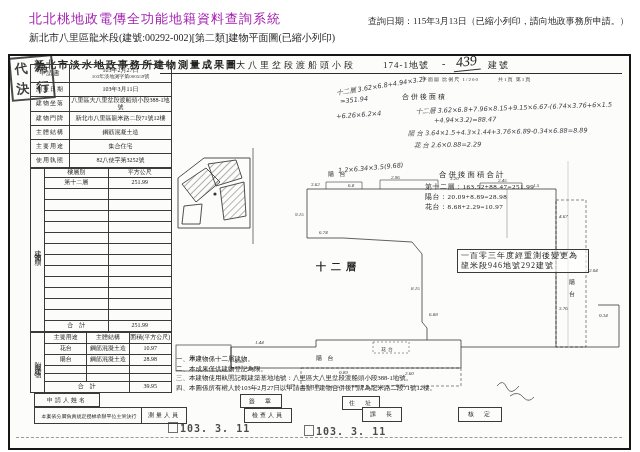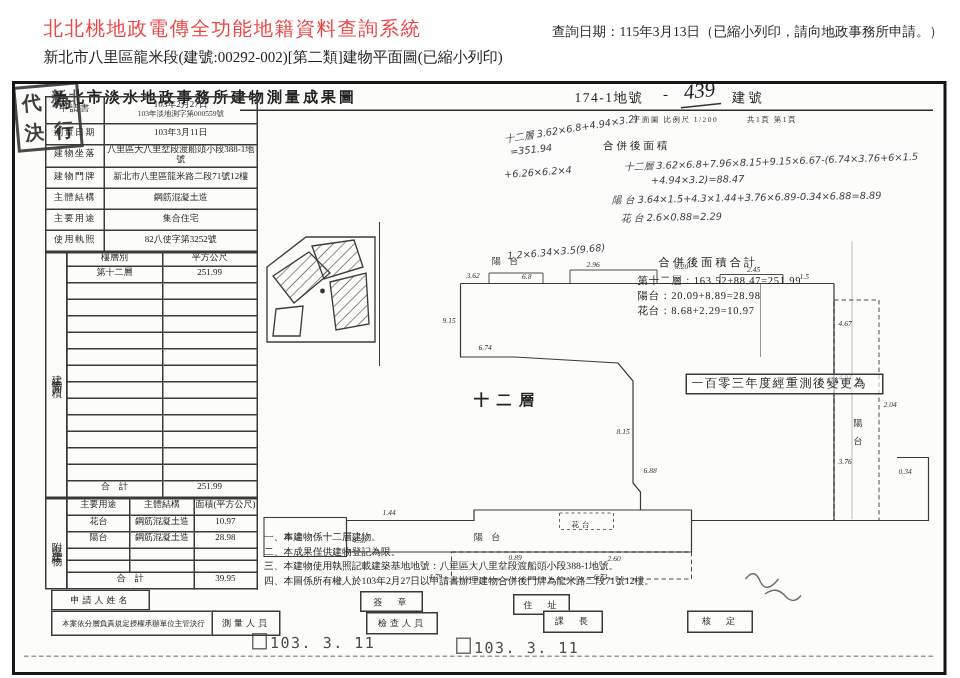--- a/index.html
+++ b/index.html
@@ -1,20 +1,20 @@
 <!DOCTYPE html>
 <html><head>
 <meta charset="utf-8">
 <style>
   html,body{margin:0;padding:0;}
   body{width:640px;height:452px;background:#ffffff;position:relative;overflow:hidden;
        font-family:"Liberation Serif","DejaVu Serif",serif;color:#222;}
   .abs{position:absolute;}
   
-  .sys-title{left:29px;top:10px;font-size:13px;letter-spacing:1px;color:#ef4444;}
+  .sys-title{left:29px;top:10px;font-size:13px;letter-spacing:1px;color:#a21caf;}
   .query-date{left:368px;top:15px;font-size:9px;color:#2a2a2a;}
   .subtitle{left:29px;top:31px;font-size:10px;color:#222;}
   
   #frame{left:8px;top:54px;width:619px;height:392px;border:2px solid #161616;background:#fcfcfa;overflow:hidden;}
   .doc-title{left:24px;top:2px;font-size:10px;font-weight:bold;letter-spacing:2px;}
   .doc-section{left:226px;top:3px;font-size:9px;letter-spacing:3px;}
   .doc-landno{left:373px;top:3px;font-size:9px;letter-spacing:1px;}
   .doc-dash{left:432px;top:2px;font-size:10px;}
   .doc-bno{left:443px;top:-2px;font-size:14px;font-style:italic;transform:rotate(-6deg);
            border-bottom:1px solid #333;padding:0 3px;color:#222;}
@@ -53,39 +53,40 @@
   
   .stampbox{left:447px;top:193px;width:124px;border:1px solid #3a3a3a;padding:1px 3px;z-index:2;background:rgba(255,255,255,.6);}
   .stampbox div{font-size:8px;line-height:10px;letter-spacing:1px;}
   
   #notes{left:166px;top:298px;width:330px;z-index:2;}
   #notes div{font-size:6.5px;line-height:9.5px;color:#222;white-space:nowrap;}
   
   .fbox{position:absolute;border:1px solid #3a3a3a;font-size:6px;display:flex;align-items:center;
         justify-content:center;letter-spacing:2px;z-index:3;background:#fcfcfa;}
   .fbox.small{font-size:5px;letter-spacing:0;}
-  .datestamp{position:absolute;font-size:10px;font-weight:normal;color:#2d2d2d;letter-spacing:1px;
+  .datestamp{position:absolute;font-size:10px;font-weight:bold;color:#2d2d2d;letter-spacing:1px;
         z-index:3;font-family:"DejaVu Sans Mono","Liberation Mono",monospace;opacity:.85;}
   .datestamp::before{content:"";display:inline-block;width:8px;height:9px;border:1.5px solid #2d2d2d;
         margin-right:2px;vertical-align:-1px;opacity:.8;}
   .decision{left:501px;top:296px;width:40px;height:40px;border:2px solid #2a2a2a;transform:rotate(-5deg);
         display:grid;grid-template-columns:1fr 1fr;z-index:4;opacity:.85;background:rgba(252,252,250,.3);}
   .decision span{font-size:13px;font-weight:bold;display:flex;align-items:center;justify-content:center;color:#1f1f1f;}
   .botdash{left:6px;top:381px;width:606px;border-top:1px dashed #9a9a96;height:0;z-index:1;}
 </style>
 </head>
 <body>
 
 <div class="abs sys-title">北北桃地政電傳全功能地籍資料查詢系統</div>
 <div class="abs query-date">查詢日期：115年3月13日（已縮小列印，請向地政事務所申請。）</div>
 <div class="abs subtitle">新北市八里區龍米段(建號:00292-002)[第二類]建物平面圖(已縮小列印)</div>
 
 <div id="frame" class="abs">
 
   <div class="abs doc-title">新北市淡水地政事務所建物測量成果圖</div>
+  <div class="abs doc-section">大八里坌段渡船頭小段</div>
   <div class="abs doc-landno">174-1地號</div>
   <div class="abs doc-dash">-</div>
   <div class="abs doc-bno">439</div>
   <div class="abs doc-bno-label">建號</div>
   <div class="abs headrule"></div>
   <div class="abs scaleline">平面圖 比例尺 1/200</div>
   <div class="abs pagesline">共1頁 第1頁</div>
 
   <div id="lefttable">
     <table class="itable">
@@ -323,20 +324,21 @@
 
   <div class="abs merged">
     <div class="mtitle">合併後面積合計</div>
     <div class="mline">第十二層：163.52+88.47=251.99</div>
     <div class="mline">陽台：20.09+8.89=28.98</div>
     <div class="mline">花台：8.68+2.29=10.97</div>
   </div>
 
   <div class="abs stampbox">
     <div>一百零三年度經重測後變更為</div>
+    <div>龍米段946地號292建號</div>
   </div>
 
   <div id="notes" class="abs">
       <div>一、本建物係十二層建物。</div>
       <div>二、本成果僅供建物登記為限。</div>
       <div>三、本建物使用執照記載建築基地地號：八里區大八里坌段渡船頭小段388-1地號。</div>
       <div>四、本圖係所有權人於103年2月27日以申請書辦理建物合併後門牌為龍米路二段71號12樓。</div>
     </div>
 
   <div class="fbox" style="left:24px;top:337px;width:64px;height:12px;">申請人姓名</div>

